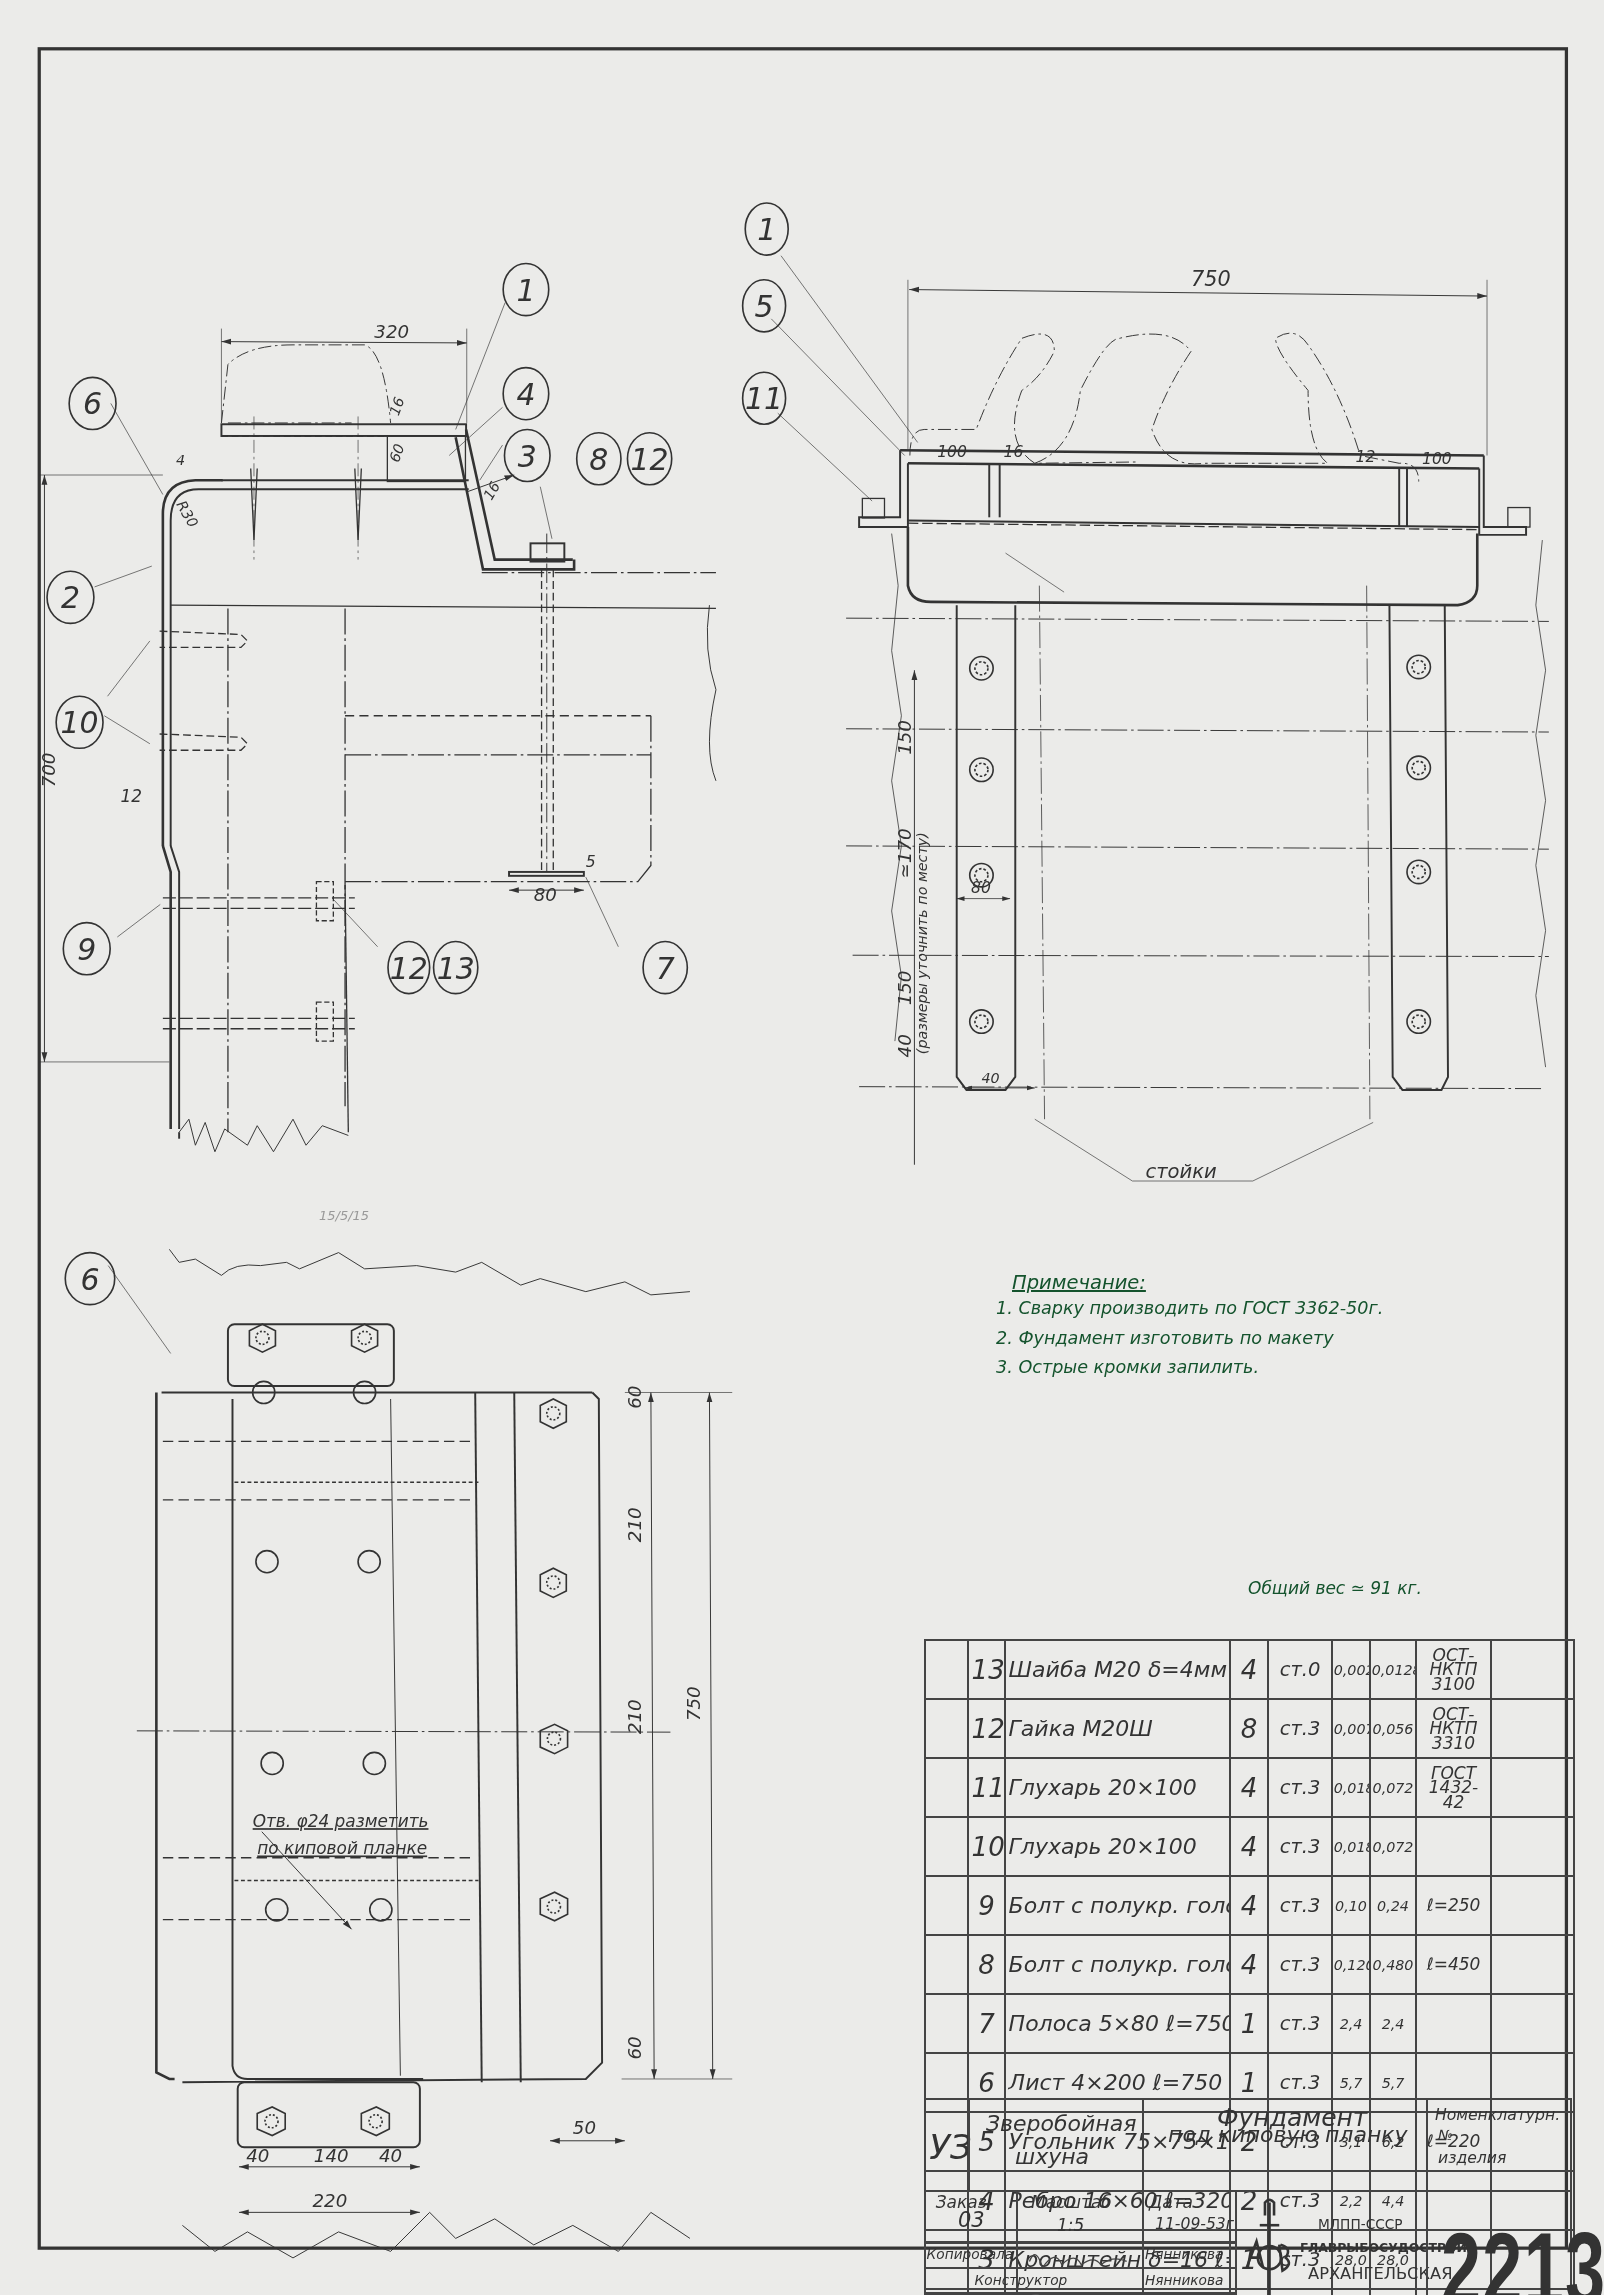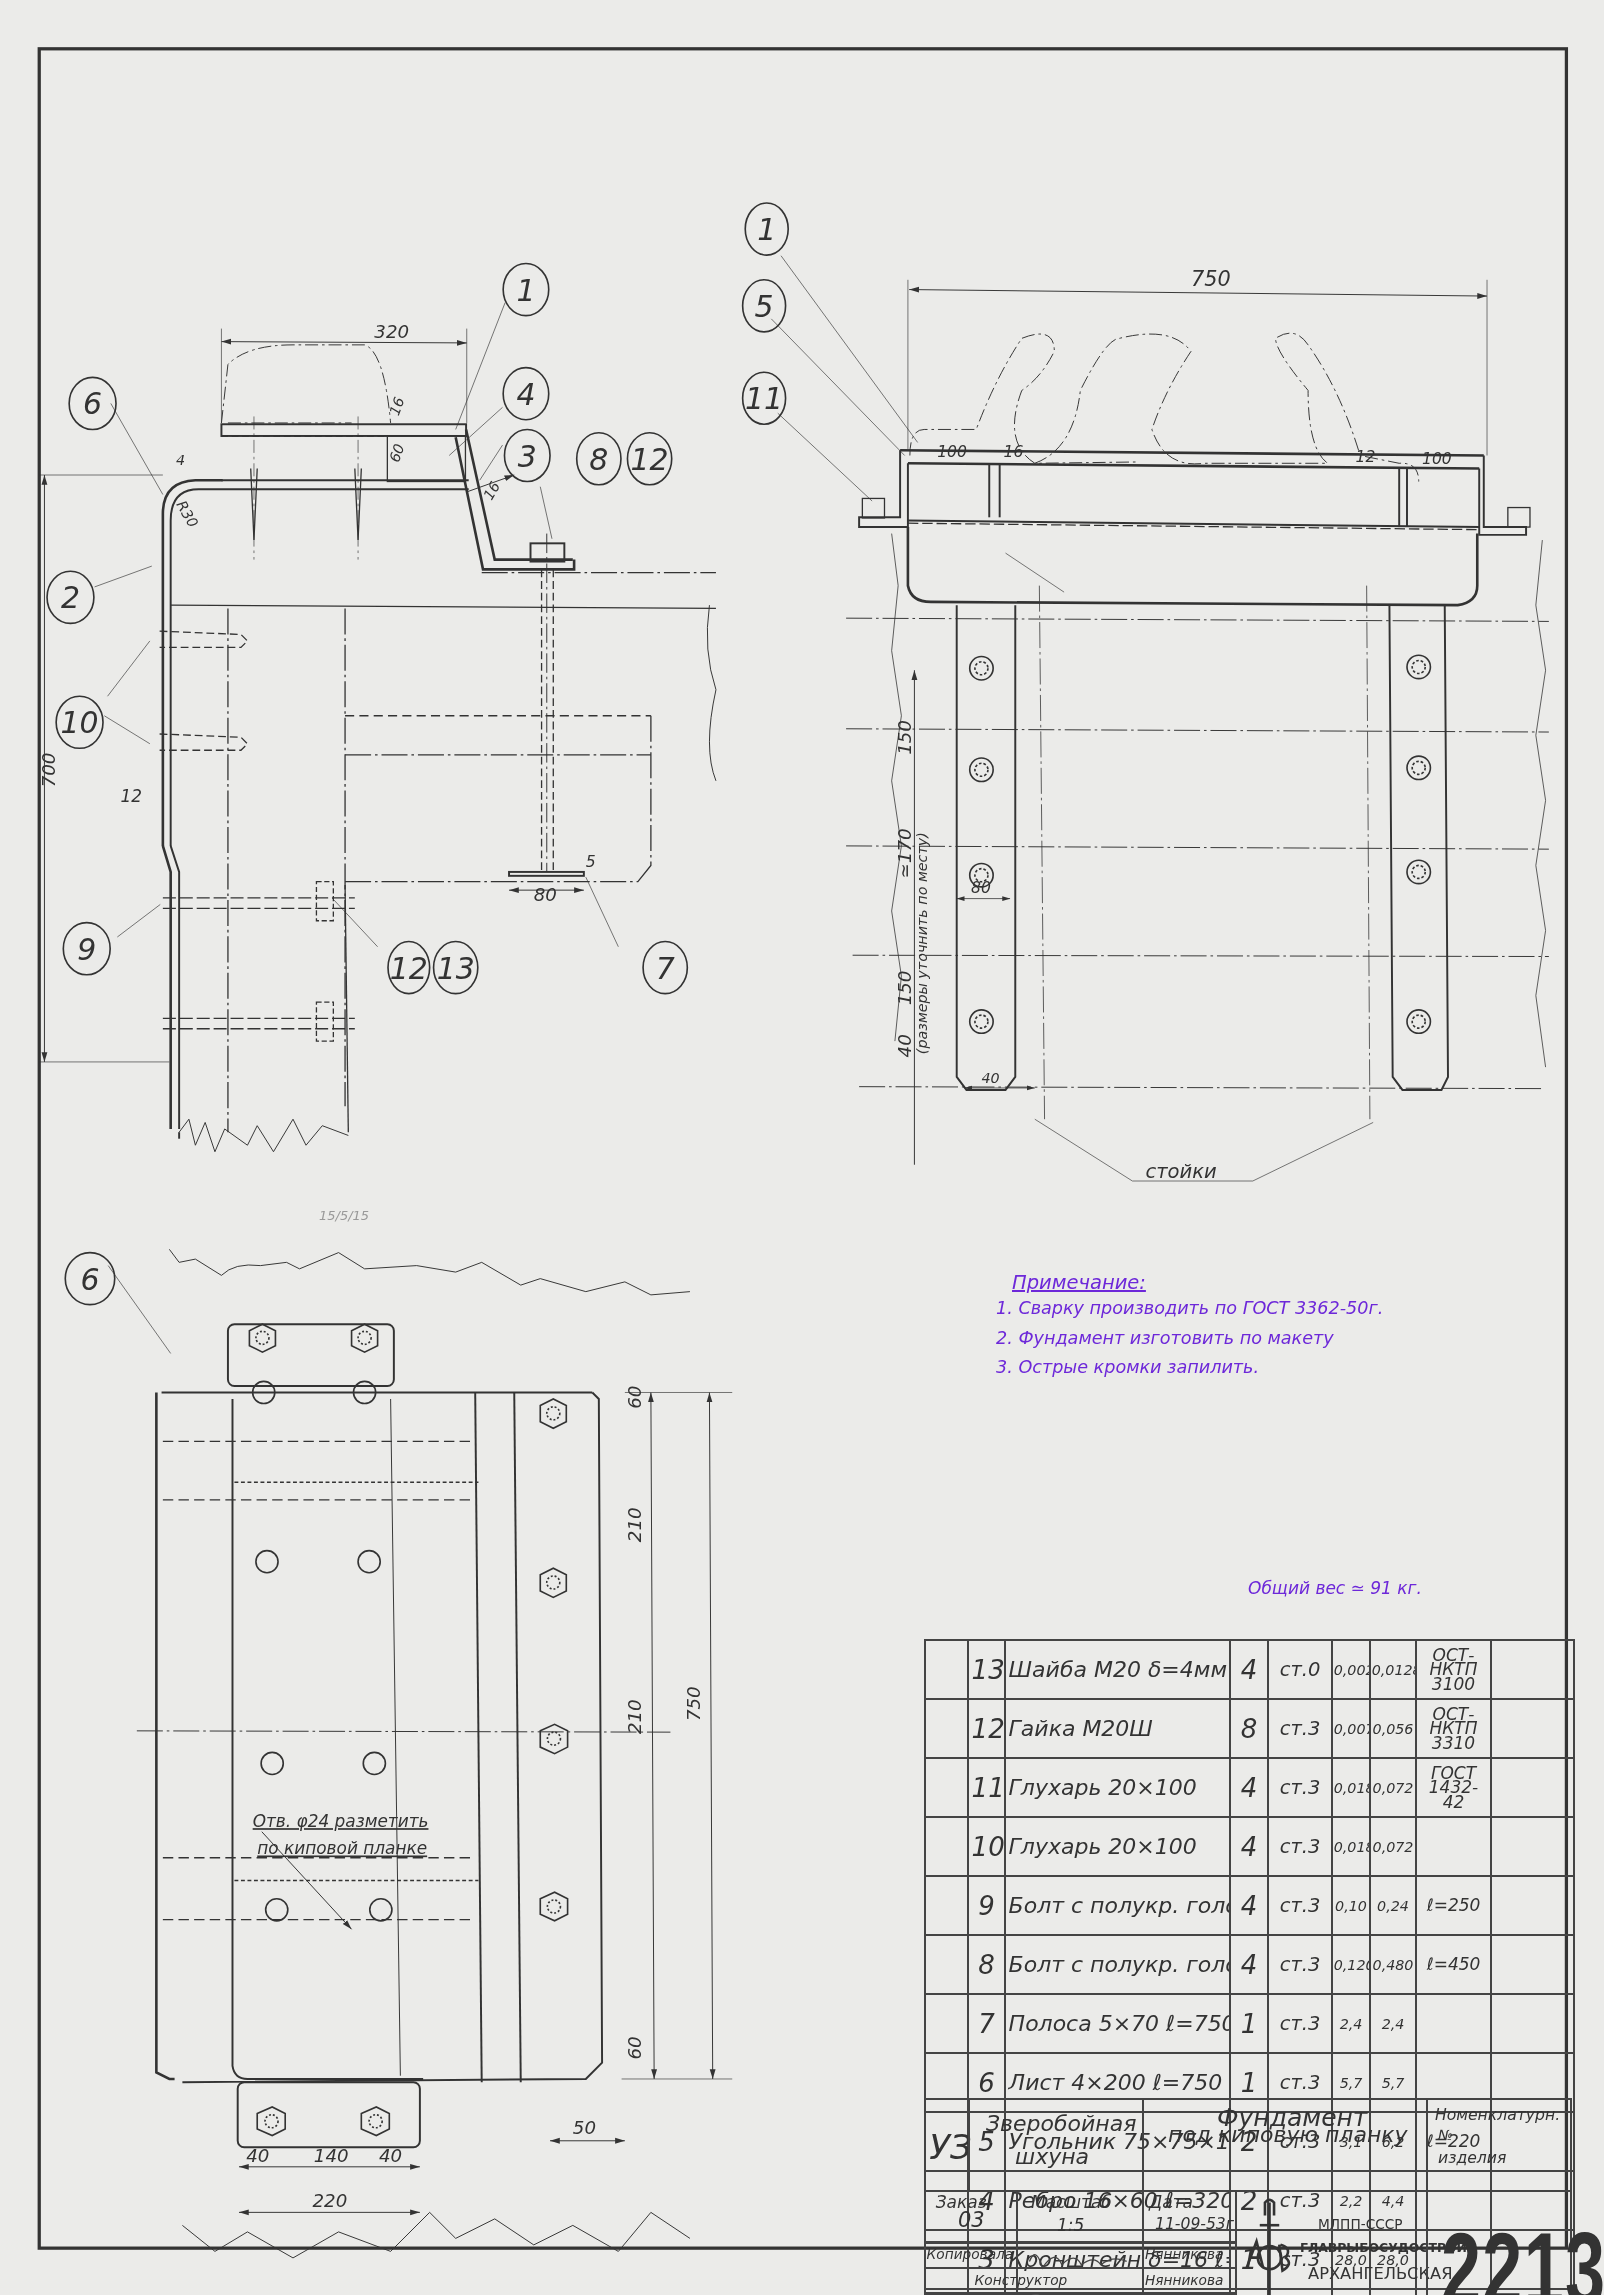--- a/index.html
+++ b/index.html
@@ -1,20 +1,20 @@
 <!DOCTYPE html>
 <html style="font-size:10.4px"><head>
 <meta charset="utf-8">
 <style>
   html,body{margin:0;padding:0;background:#e9e9e7;}
   #sheet{position:relative;width:1605px;height:2295px;background:#ebebe9;overflow:hidden;
     font-family:"DejaVu Sans",sans-serif;color:#2e2e2e;}
   svg.draw{position:absolute;left:0;top:0;}
   .hand{font-family:"DejaVu Sans",sans-serif;font-style:oblique;fill:#333;}
-  .txt{position:absolute;font-family:"DejaVu Sans",sans-serif;font-style:oblique;color:#6d28d9;white-space:nowrap;}
+  .txt{position:absolute;font-family:"DejaVu Sans",sans-serif;font-style:oblique;color:#14532d;white-space:nowrap;}
   
   #spec{position:absolute;left:924px;top:1639px;width:649px;border-collapse:collapse;table-layout:fixed;}
   #spec td{border:2px solid #444;font-family:"DejaVu Sans",sans-serif;font-style:oblique;color:#333;
     height:57px;padding:0 2.6px;overflow:hidden;white-space:nowrap;}
   #spec td.num{font-size:26px;text-align:center;}
   #spec td.name{font-size:22px;}
   #spec td.qty{font-size:26px;text-align:center;}
   #spec td.mat{font-size:19.5px;text-align:center;}
   #spec td.w{font-size:14.3px;text-align:center;padding:0 0.7px;}
   #spec td.std{font-size:17px;text-align:center;line-height:14.3px;white-space:normal;}
@@ -423,21 +423,21 @@
           <td class="qty">4</td>
           <td class="mat">ст.3</td>
           <td class="w">0,120</td>
           <td class="w">0,480</td>
           <td class="std">ℓ=450</td>
           <td class="std"></td>
         </tr>
         <tr>
           <td class="num"></td>
           <td class="num">7</td>
-          <td class="name">Полоса 5×70 ℓ=750</td>
+          <td class="name">Полоса 5×80 ℓ=750</td>
           <td class="qty">1</td>
           <td class="mat">ст.3</td>
           <td class="w">2,4</td>
           <td class="w">2,4</td>
           <td class="std"></td>
           <td class="std"></td>
         </tr>
         <tr>
           <td class="num"></td>
           <td class="num">6</td>

